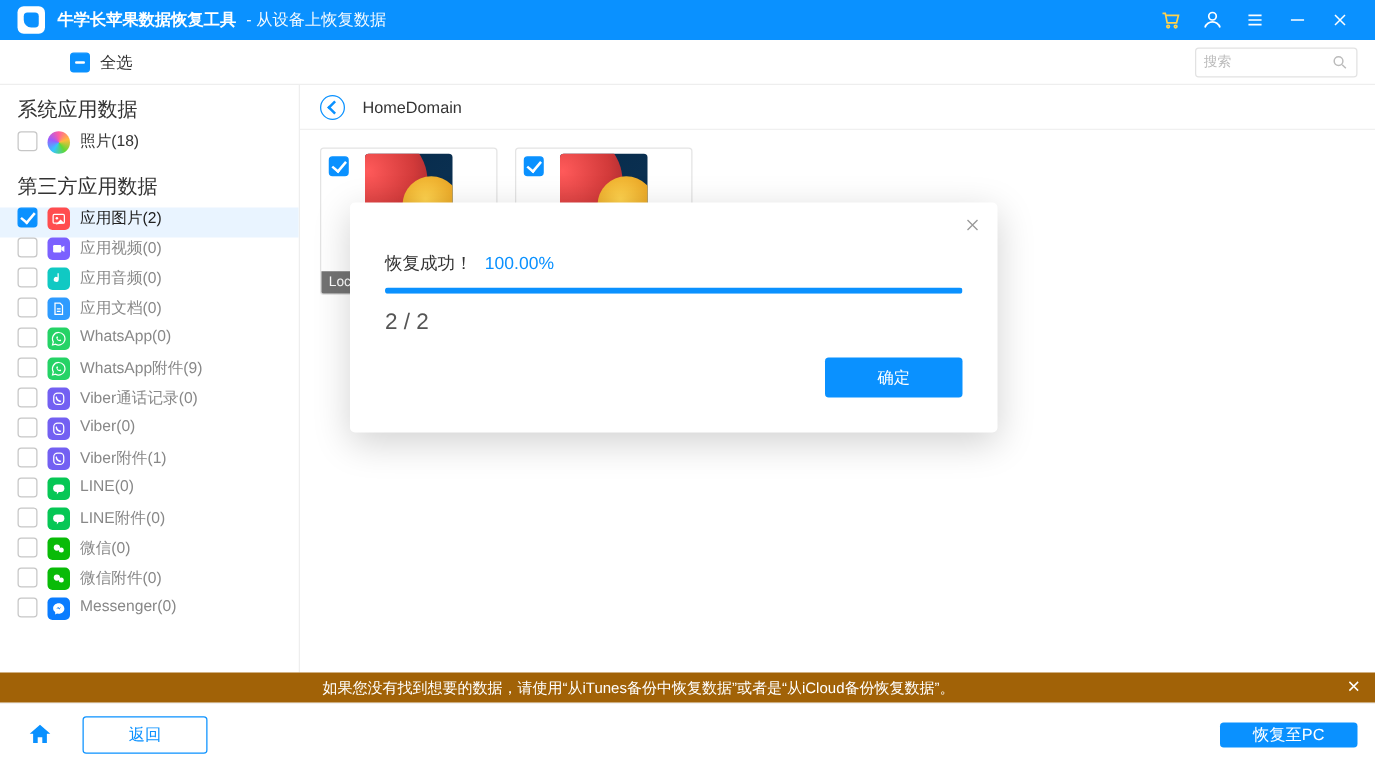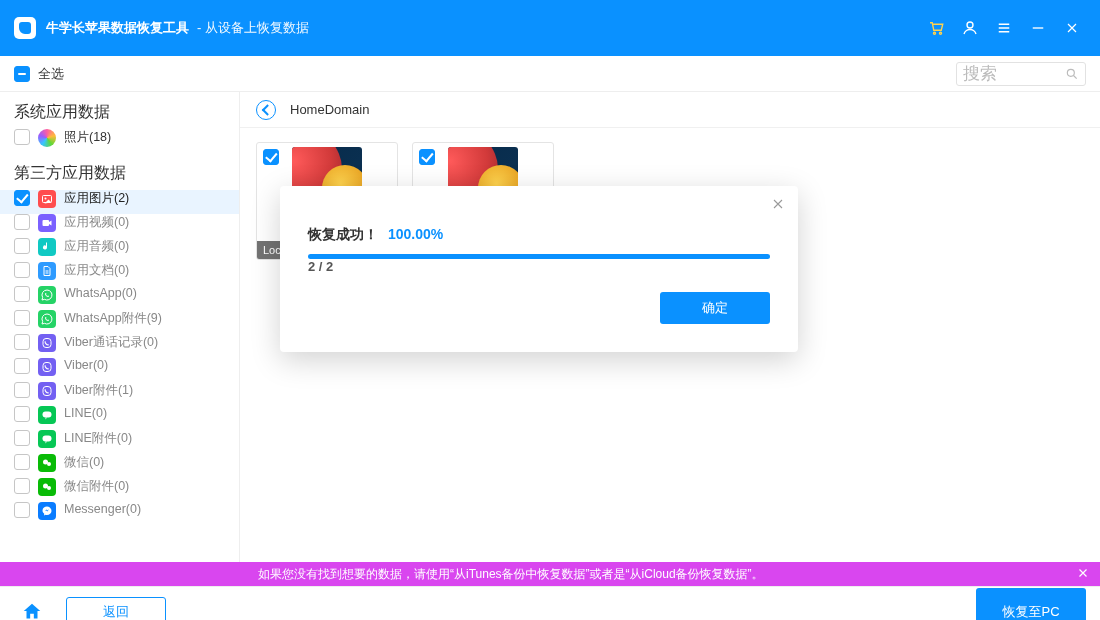--- a/index.html
+++ b/index.html
@@ -1,53 +1,53 @@
 <!DOCTYPE html>
 <html><head>
 <meta charset="utf-8">
 <style>
   * { box-sizing: border-box; margin: 0; padding: 0; font-family: "Microsoft YaHei", "PingFang SC", sans-serif; }
   html, body { width: 1100px; height: 620px; overflow: hidden; background: #fff; }
 
   
   .titlebar {
-    height: 56px; background: #0a91ff; color: #fff; display: flex; align-items: center;
+    height: 32px; background: #0a91ff; color: #fff; display: flex; align-items: center;
     padding: 0 14px; font-size: 13px;
   }
   .titlebar .logo {
     width: 22px; height: 22px; background: #fff; border-radius: 5px; display: flex;
     align-items: center; justify-content: center; margin-right: 10px;
   }
   .titlebar .logo-inner { width: 12px; height: 12px; background: #0a91ff; border-radius: 3px 3px 3px 6px; }
   .titlebar .title-main { font-weight: 600; }
   .titlebar .title-sub { margin-left: 8px; opacity: .95; }
   .titlebar .spacer { flex: 1; }
   .titlebar .tb-icon { width: 28px; height: 28px; display: flex; align-items: center; justify-content: center; margin-left: 6px; cursor: pointer; }
   .titlebar svg { stroke: #fff; fill: none; stroke-width: 1.8; }
 
   
   .topstrip {
-    height: 36px; display: flex; align-items: center; border-bottom: 1px solid #eee;
+    height: 36px; display: flex; align-items: center; border-bottom: 1px solid #eee; padding-left: 42px;
   }
   .topstrip .selectall {
     width: 240px; height: 100%; display: flex; align-items: center; padding-left: 14px;
     font-size: 13px; color: #333;
   }
   .cb {
     width: 16px; height: 16px; border: 1px solid #c6c6c6; border-radius: 3px; margin-right: 8px;
     display: inline-flex; align-items: center; justify-content: center; background: #fff;
   }
   .cb.blue { background: #0a91ff; border-color: #0a91ff; }
   .cb.blue::after { content: ""; width: 8px; height: 2px; background: #fff; border-radius: 1px; }
   .cb.check { background: #0a91ff; border-color: #0a91ff; }
   .cb.check::after { content: ""; width: 5px; height: 9px; border: solid #fff; border-width: 0 2px 2px 0; transform: rotate(40deg) translate(-1px,-1px); }
   .searchwrap { flex: 1; display: flex; align-items: center; justify-content: flex-end; padding-right: 14px; }
   .searchbox {
     width: 130px; height: 24px; border: 1px solid #e2e2e2; border-radius: 3px;
-    display: flex; align-items: center; padding: 0 6px; color: #bbb; font-size: 17px;
+    display: flex; align-items: center; padding: 0 6px; color: #bbb; font-size: 11px;
   }
   .searchbox .label { flex: 1; }
   .searchbox svg { stroke: #bbb; }
 
   
   .main { display: flex; height: calc(620px - 40px - 36px - 24px - 50px); }
   .sidebar { width: 240px; border-right: 1px solid #eee; overflow: hidden; }
   .content { flex: 1; position: relative; }
 
   .section-title { font-size: 16px; color: #333; padding: 10px 14px 6px; }
@@ -99,52 +99,52 @@
     color: #fff; font-size: 11px; padding-left: 6px; line-height: 18px;
   }
 
   
   .modal {
     position: absolute; left: 40px; top: 94px; width: 518px; background: #fff;
     border-radius: 4px; box-shadow: 0 8px 30px rgba(0,0,0,.18); padding: 22px 28px 28px;
   }
   .modal .close { position: absolute; top: 10px; right: 12px; cursor: pointer; }
   .modal .close svg { stroke: #999; }
-  .modal .row1 { font-size: 14px; color: #333; margin-top: 18px; font-weight: bold; }
+  .modal .row1 { font-size: 14px; color: #333; margin-top: 18px; }
   .modal .row1 .pct { color: #0a91ff; margin-left: 6px; }
   .modal .bar { height: 5px; background: #e6e6e6; border-radius: 3px; margin-top: 10px; overflow: hidden; }
   .modal .bar .fill { height: 100%; background: #0a91ff; }
-  .modal .row2 { font-size: 13px; color: #555; margin-top: 0; font-weight: bold; }
+  .modal .row2 { font-size: 18px; color: #555; margin-top: 12px; }
   .modal .okbtn {
     width: 110px; height: 32px; background: #0a91ff; color: #fff; border: none; border-radius: 3px;
     font-size: 13px; float: right; margin-top: 18px; cursor: pointer;
   }
   .modal::after { content: ""; display: block; clear: both; }
 
   
   .hintbar {
-    height: 24px; background: #d946ef; color: #fff; font-size: 12px; display: flex;
+    height: 24px; background: #a16207; color: #fff; font-size: 12px; display: flex;
     align-items: center; padding: 0 0 0 258px; position: relative;
   }
   .hintbar .closex { position: absolute; right: 10px; cursor: pointer; }
   .hintbar .closex svg { stroke: #fff; }
 
   
   .footer {
     height: 50px; border-top: 1px solid #eee; display: flex; align-items: center; padding: 0 14px;
   }
   .footer .home { width: 36px; height: 32px; display:flex; align-items:center; justify-content:center; cursor:pointer; }
   .footer .home svg { stroke: #0a91ff; fill: #0a91ff; }
   .footer .backbtn2 {
     width: 100px; height: 30px; border: 1px solid #0a91ff; color: #0a91ff; background: #fff;
     border-radius: 3px; font-size: 13px; margin-left: 16px; cursor: pointer;
   }
   .footer .spacer { flex: 1; }
   .footer .recoverbtn {
-    width: 110px; height: 48px; background: #0a91ff; color: #fff; border: none; border-radius: 3px;
+    width: 110px; height: 20px; background: #0a91ff; color: #fff; border: none; border-radius: 3px;
     font-size: 13px; cursor: pointer;
   }
 </style>
 </head>
 <body>
 
 <div class="titlebar">
   <div class="logo">
       <div class="logo-inner"></div>
     </div>

